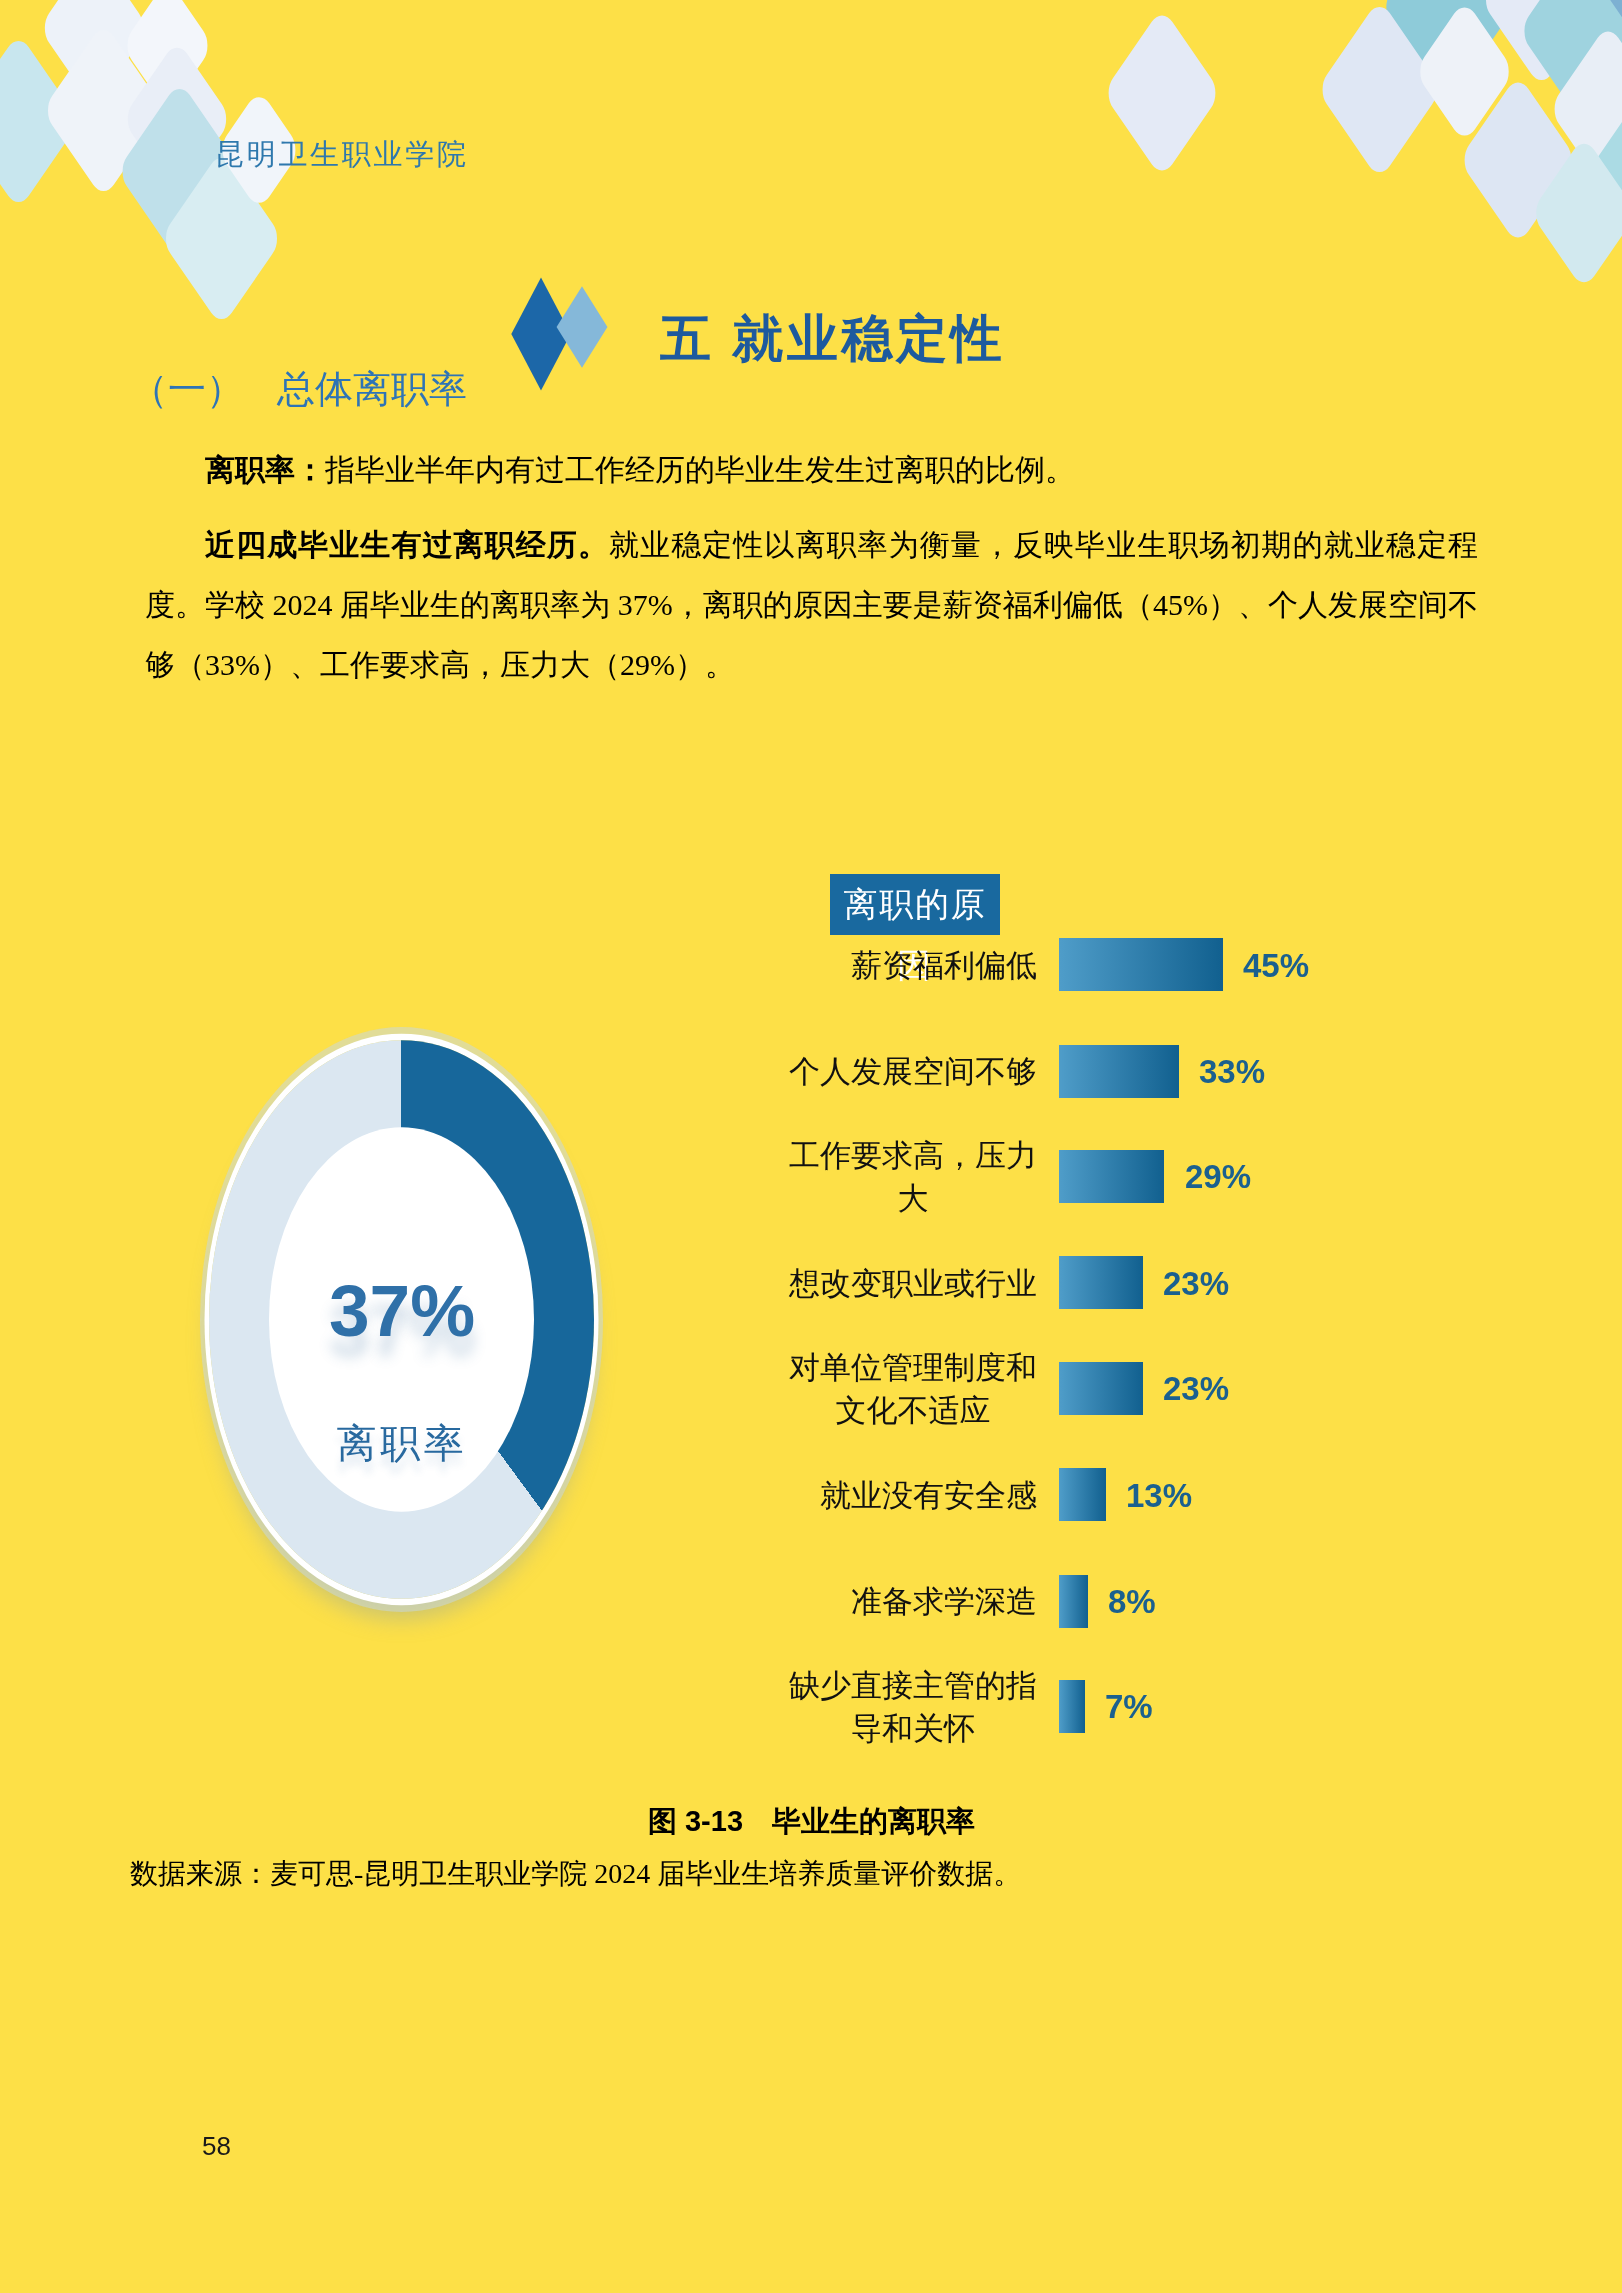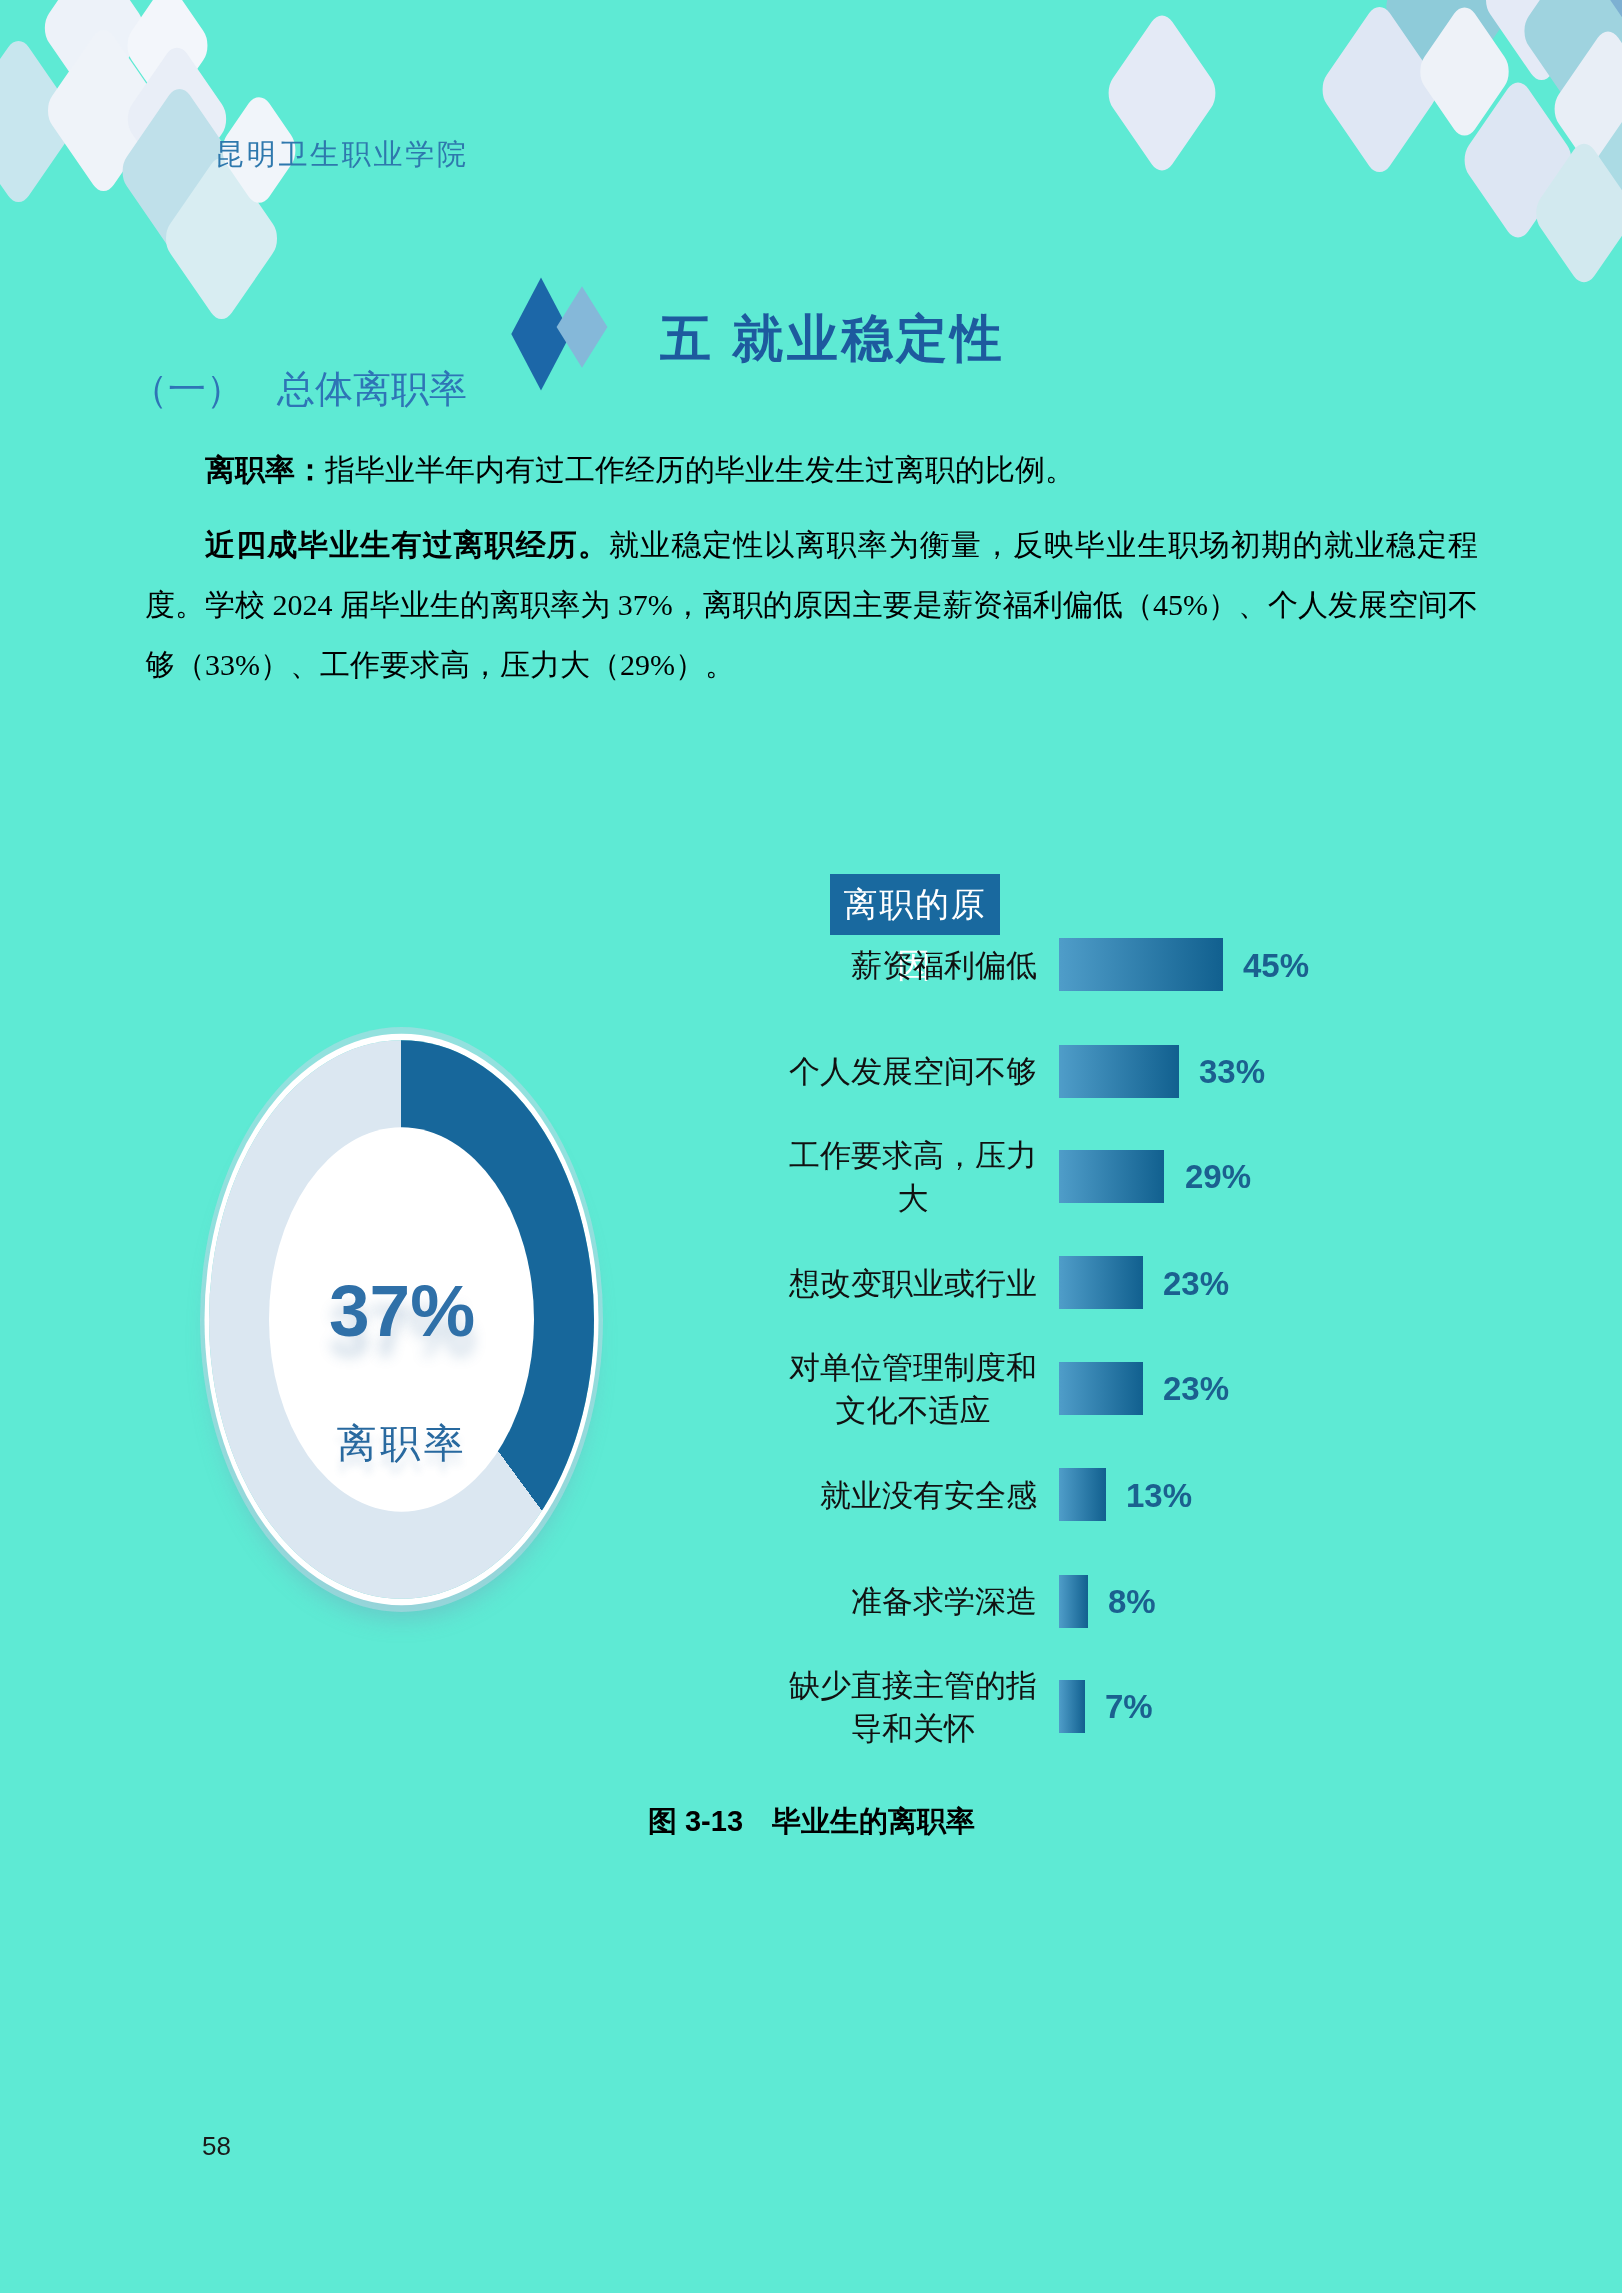--- a/index.html
+++ b/index.html
@@ -1,20 +1,20 @@
 <!DOCTYPE html>
 <html style="font-size:14.5px"><head>
 <meta charset="utf-8">
 <style>
   html,body{margin:0;padding:0;background:#ffffff;}
   .page{
     position:relative;
     width:1623px;
     height:2294px;
-    background:#5eead4;
+    background:#fde047;
     overflow:hidden;
     font-family:"Liberation Serif","DejaVu Serif",serif;
     color:#000;
   }
   
   .diamond{
     position:absolute;
     border-radius:14.5px;
   }
   
@@ -231,16 +231,17 @@
       <div class="bar-rect" style="left: 1059px; top: 1575px; width: 29px; background: linear-gradient(90deg, rgb(79, 157, 201), rgb(17, 96, 143));"></div>
       <div class="bar-value" style="left: 1108px; top: 1582px;">8%</div>
       <div class="bar-label" style="top: 1580px;">准备求学深造</div>
       <div class="bar-rect" style="left: 1059px; top: 1680px; width: 25.5px; background: linear-gradient(90deg, rgb(79, 157, 201), rgb(17, 96, 143));"></div>
       <div class="bar-value" style="left: 1105px; top: 1687px;">7%</div>
       <div class="bar-label" style="top: 1664px;">缺少直接主管的指
 导和关怀</div>
     </div>
 
   <div class="caption">图 3-13　毕业生的离职率</div>
+  <div class="source">数据来源：麦可思-昆明卫生职业学院 2024 届毕业生培养质量评价数据。</div>
   <div class="page-number">58</div>
 
 </div>
 
 
 </body></html>

